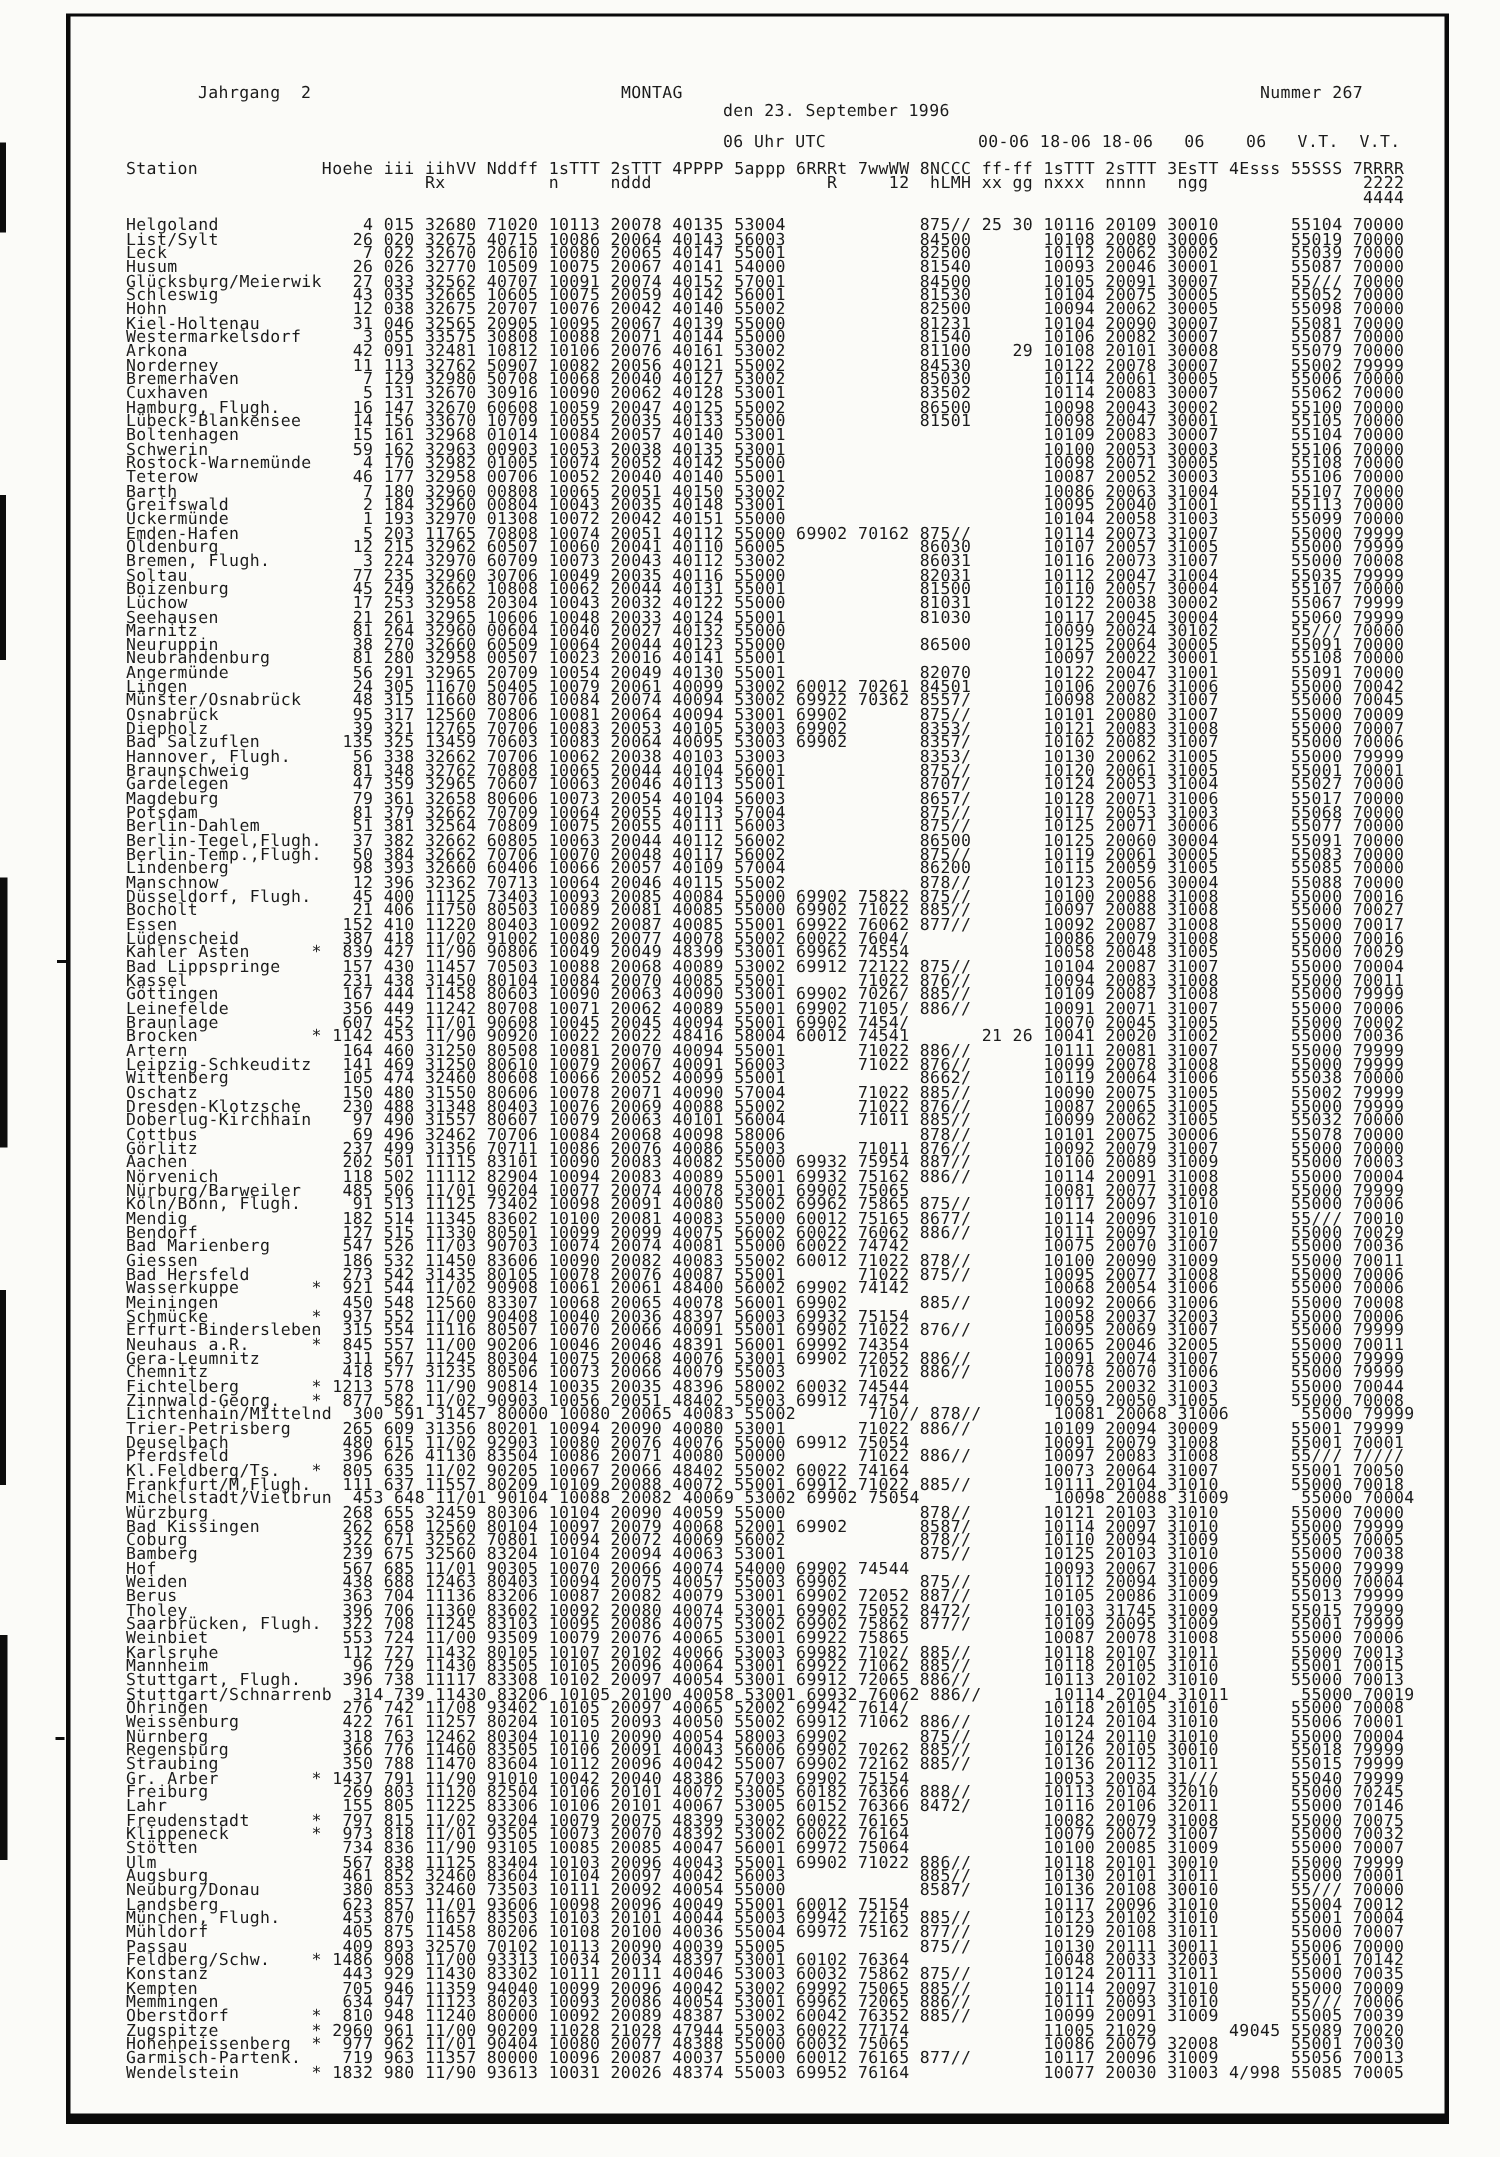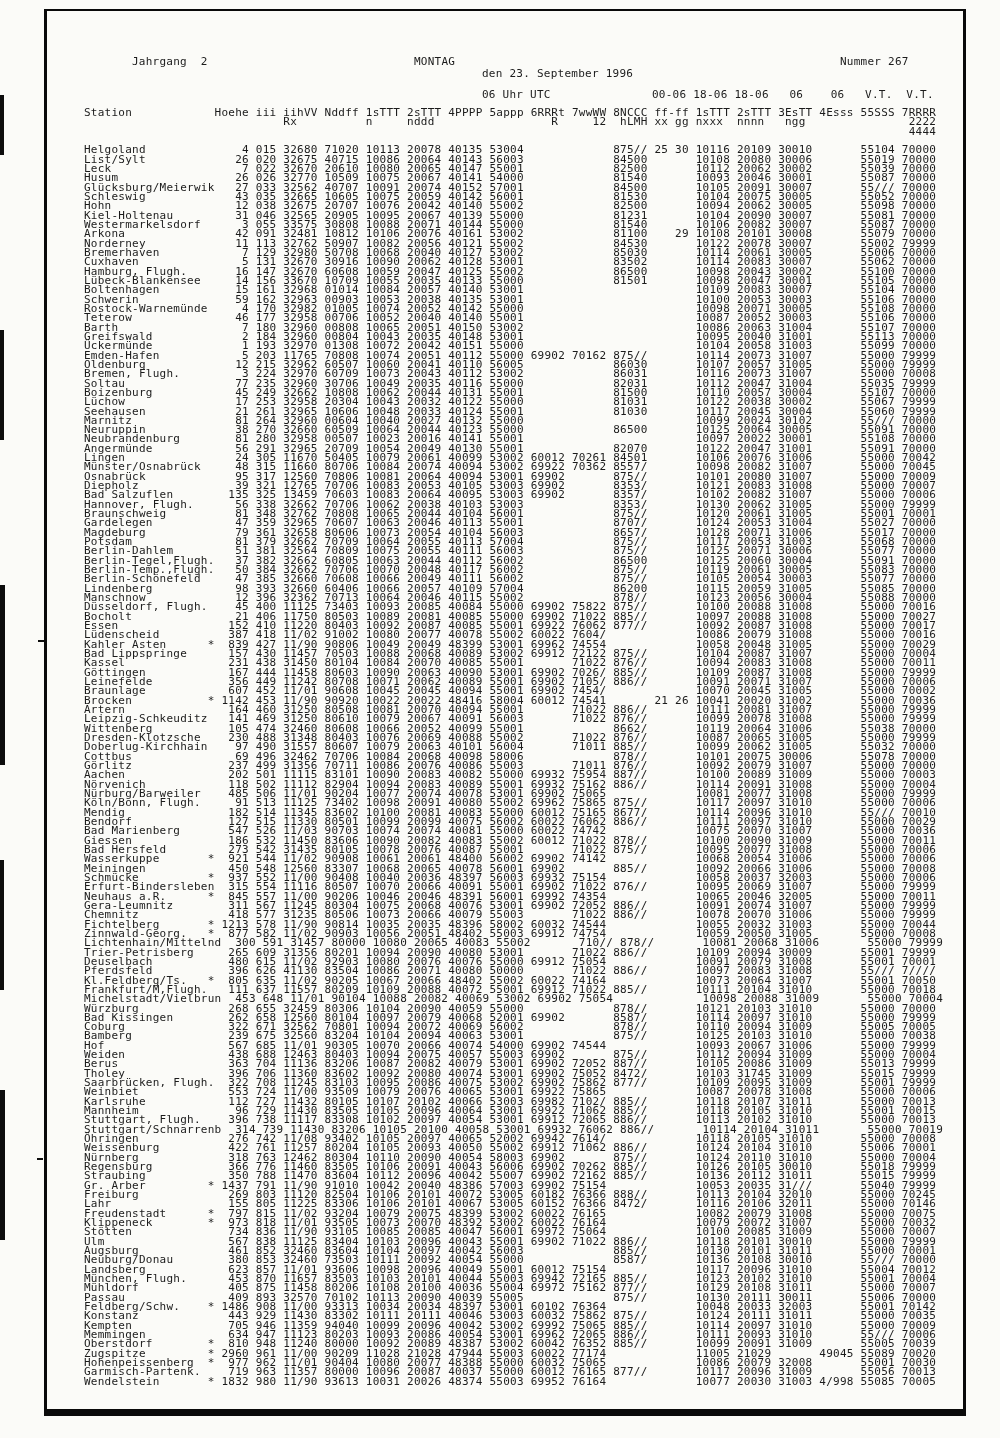--- a/index.html
+++ b/index.html
@@ -79,37 +79,37 @@
       <div class="ln">Diepholz              39 321 12765 70706 10083 20053 40105 53003 69902       8353/       10121 20083 31008       55000 70007</div>
       <div class="ln">Bad Salzuflen        135 325 13459 70603 10083 20064 40095 53003 69902       8357/       10102 20082 31007       55000 70006</div>
       <div class="ln">Hannover, Flugh.      56 338 32662 70706 10062 20038 40103 53003             8353/       10130 20062 31005       55000 79999</div>
       <div class="ln">Braunschweig          81 348 32762 70808 10065 20044 40104 56001             875//       10120 20061 31005       55001 70001</div>
       <div class="ln">Gardelegen            47 359 32965 70607 10063 20046 40113 55001             8707/       10124 20053 31004       55027 70000</div>
       <div class="ln">Magdeburg             79 361 32658 80606 10073 20054 40104 56003             8657/       10128 20071 31006       55017 70000</div>
       <div class="ln">Potsdam               81 379 32662 70709 10064 20055 40113 57004             875//       10117 20053 31003       55068 70000</div>
       <div class="ln">Berlin-Dahlem         51 381 32564 70809 10075 20055 40111 56003             875//       10125 20071 30006       55077 70000</div>
       <div class="ln">Berlin-Tegel,Flugh.   37 382 32662 60805 10063 20044 40112 56002             86500       10125 20060 30004       55091 70000</div>
       <div class="ln">Berlin-Temp.,Flugh.   50 384 32662 70706 10070 20048 40117 56002             875//       10119 20061 30005       55083 70000</div>
-      <div class="ln">Berlin-Schönefeld     47 385 32660 70608 10066 20049 40111 56002             875//       10105 20054 30003       55077 70000</div>
       <div class="ln">Lindenberg            98 393 32660 60406 10066 20057 40109 57004             86200       10115 20059 31005       55085 70000</div>
       <div class="ln">Manschnow             12 396 32362 70713 10064 20046 40115 55002             878//       10123 20056 30004       55088 70000</div>
       <div class="ln">Düsseldorf, Flugh.    45 400 11125 73403 10093 20085 40084 55000 69902 75822 875//       10100 20088 31008       55000 70016</div>
       <div class="ln">Bocholt               21 406 11750 80503 10089 20081 40085 55000 69902 71022 885//       10097 20088 31008       55000 70027</div>
       <div class="ln">Essen                152 410 11220 80403 10092 20087 40085 55001 69922 76062 877//       10092 20087 31008       55000 70017</div>
       <div class="ln">Lüdenscheid          387 418 11/02 91002 10080 20077 40078 55002 60022 7604/             10086 20079 31008       55000 70016</div>
       <div class="ln">Kahler Asten      *  839 427 11/90 90806 10049 20049 48399 53001 69962 74554             10058 20048 31005       55000 70029</div>
       <div class="ln">Bad Lippspringe      157 430 11457 70503 10088 20068 40089 53002 69912 72122 875//       10104 20087 31007       55000 70004</div>
       <div class="ln">Kassel               231 438 31450 80104 10084 20070 40085 55001       71022 876//       10094 20083 31008       55000 70011</div>
       <div class="ln">Göttingen            167 444 11458 80603 10090 20063 40090 53001 69902 7026/ 885//       10109 20087 31008       55000 79999</div>
       <div class="ln">Leinefelde           356 449 11242 80708 10071 20062 40089 55001 69902 7105/ 886//       10091 20071 31007       55000 70006</div>
       <div class="ln">Braunlage            607 452 11/01 90608 10045 20045 40094 55001 69902 7454/             10070 20045 31005       55000 70002</div>
       <div class="ln">Brocken           * 1142 453 11/90 90920 10022 20022 48416 58004 60012 74541       21 26 10041 20020 31002       55000 70036</div>
       <div class="ln">Artern               164 460 31250 80508 10081 20070 40094 55001       71022 886//       10111 20081 31007       55000 79999</div>
       <div class="ln">Leipzig-Schkeuditz   141 469 31250 80610 10079 20067 40091 56003       71022 876//       10099 20078 31008       55000 79999</div>
       <div class="ln">Wittenberg           105 474 32460 80608 10066 20052 40099 55001             8662/       10119 20064 31006       55038 70000</div>
+      <div class="ln">Oschatz              150 480 31550 80606 10078 20071 40090 57004       71022 885//       10090 20075 31005       55002 79999</div>
       <div class="ln">Dresden-Klotzsche    230 488 31348 80403 10076 20069 40088 55002       71022 876//       10087 20065 31005       55000 79999</div>
       <div class="ln">Doberlug-Kirchhain    97 490 31557 80607 10079 20063 40101 56004       71011 885//       10099 20062 31005       55032 70000</div>
       <div class="ln">Cottbus               69 496 32462 70706 10084 20068 40098 58006             878//       10101 20075 30006       55078 70000</div>
       <div class="ln">Görlitz              237 499 31356 70711 10086 20076 40086 55003       71011 876//       10092 20079 31007       55000 70000</div>
       <div class="ln">Aachen               202 501 11115 83101 10090 20083 40082 55000 69932 75954 887//       10100 20089 31009       55000 70003</div>
       <div class="ln">Nörvenich            118 502 11112 82904 10094 20083 40089 55001 69932 75162 886//       10114 20091 31008       55000 70004</div>
       <div class="ln">Nürburg/Barweiler    485 506 11/01 90204 10077 20074 40078 53001 69902 75065             10081 20077 31008       55000 79999</div>
       <div class="ln">Köln/Bonn, Flugh.     91 513 11125 73402 10098 20091 40080 55002 69962 75865 875//       10117 20097 31010       55000 70006</div>
       <div class="ln">Mendig               182 514 11345 83602 10100 20081 40083 55000 60012 75165 8677/       10114 20096 31010       55/// 70010</div>
       <div class="ln">Bendorf              127 515 11330 80501 10099 20099 40075 56002 60022 76062 886//       10111 20097 31010       55000 70029</div>

